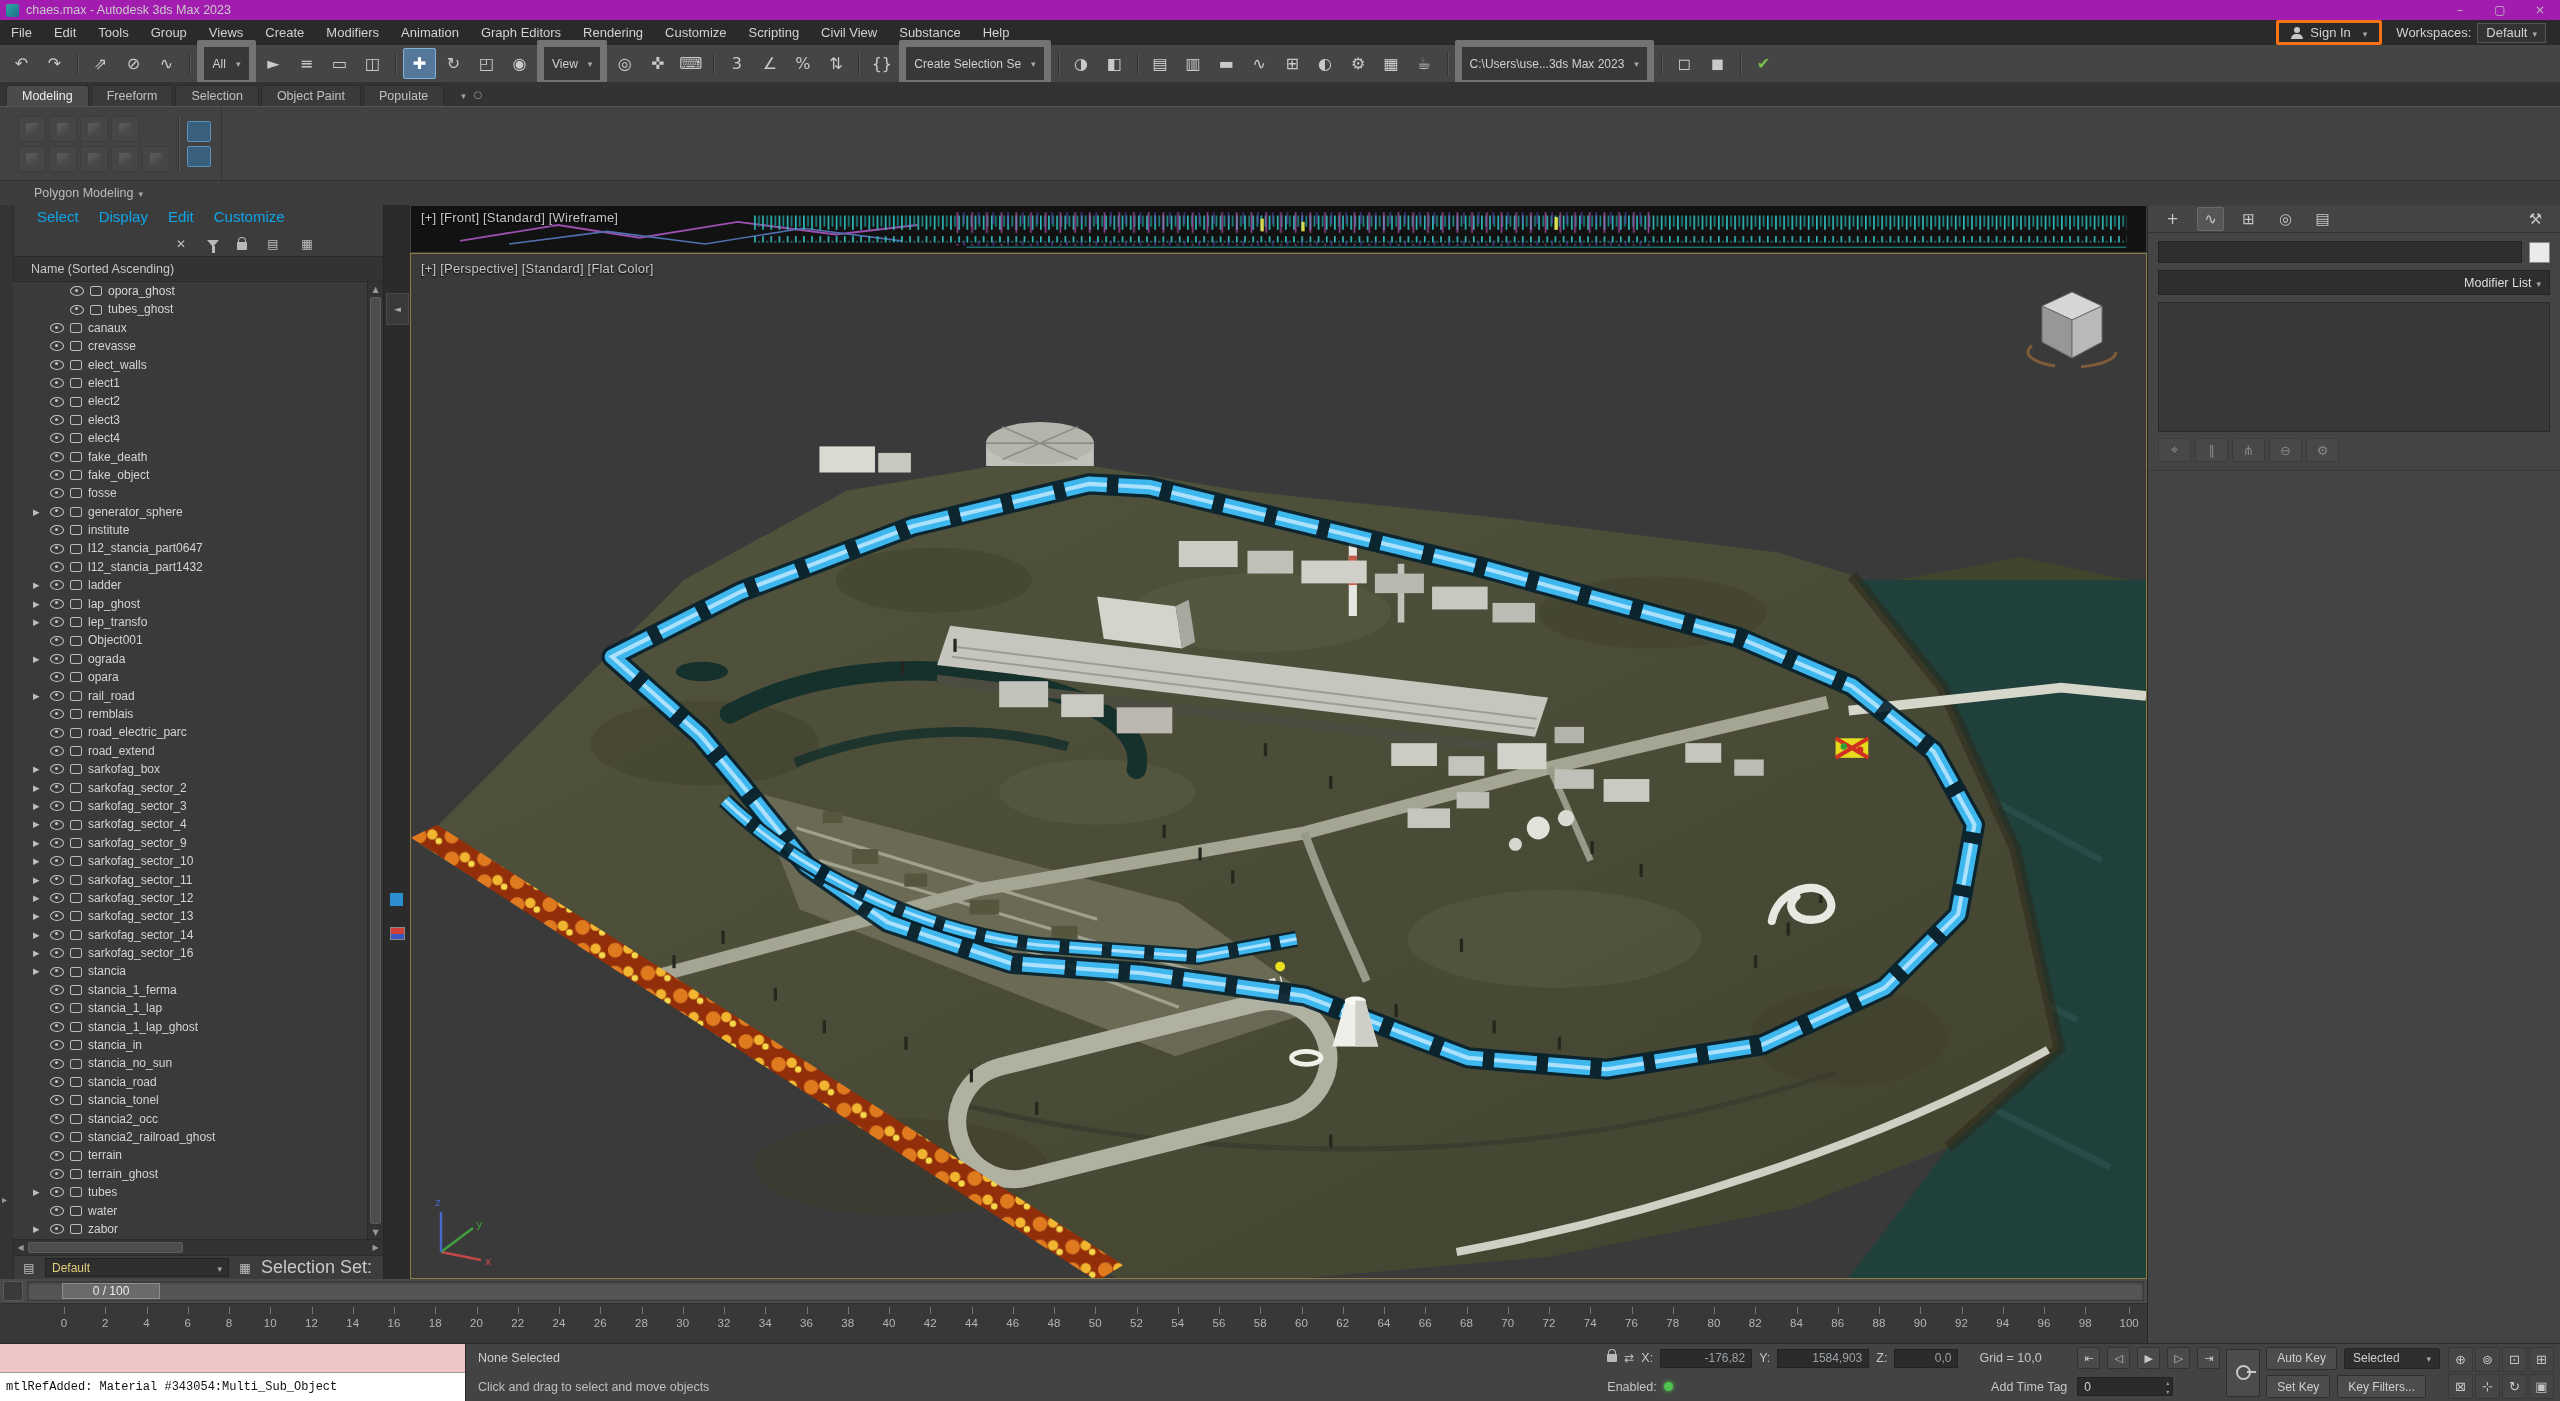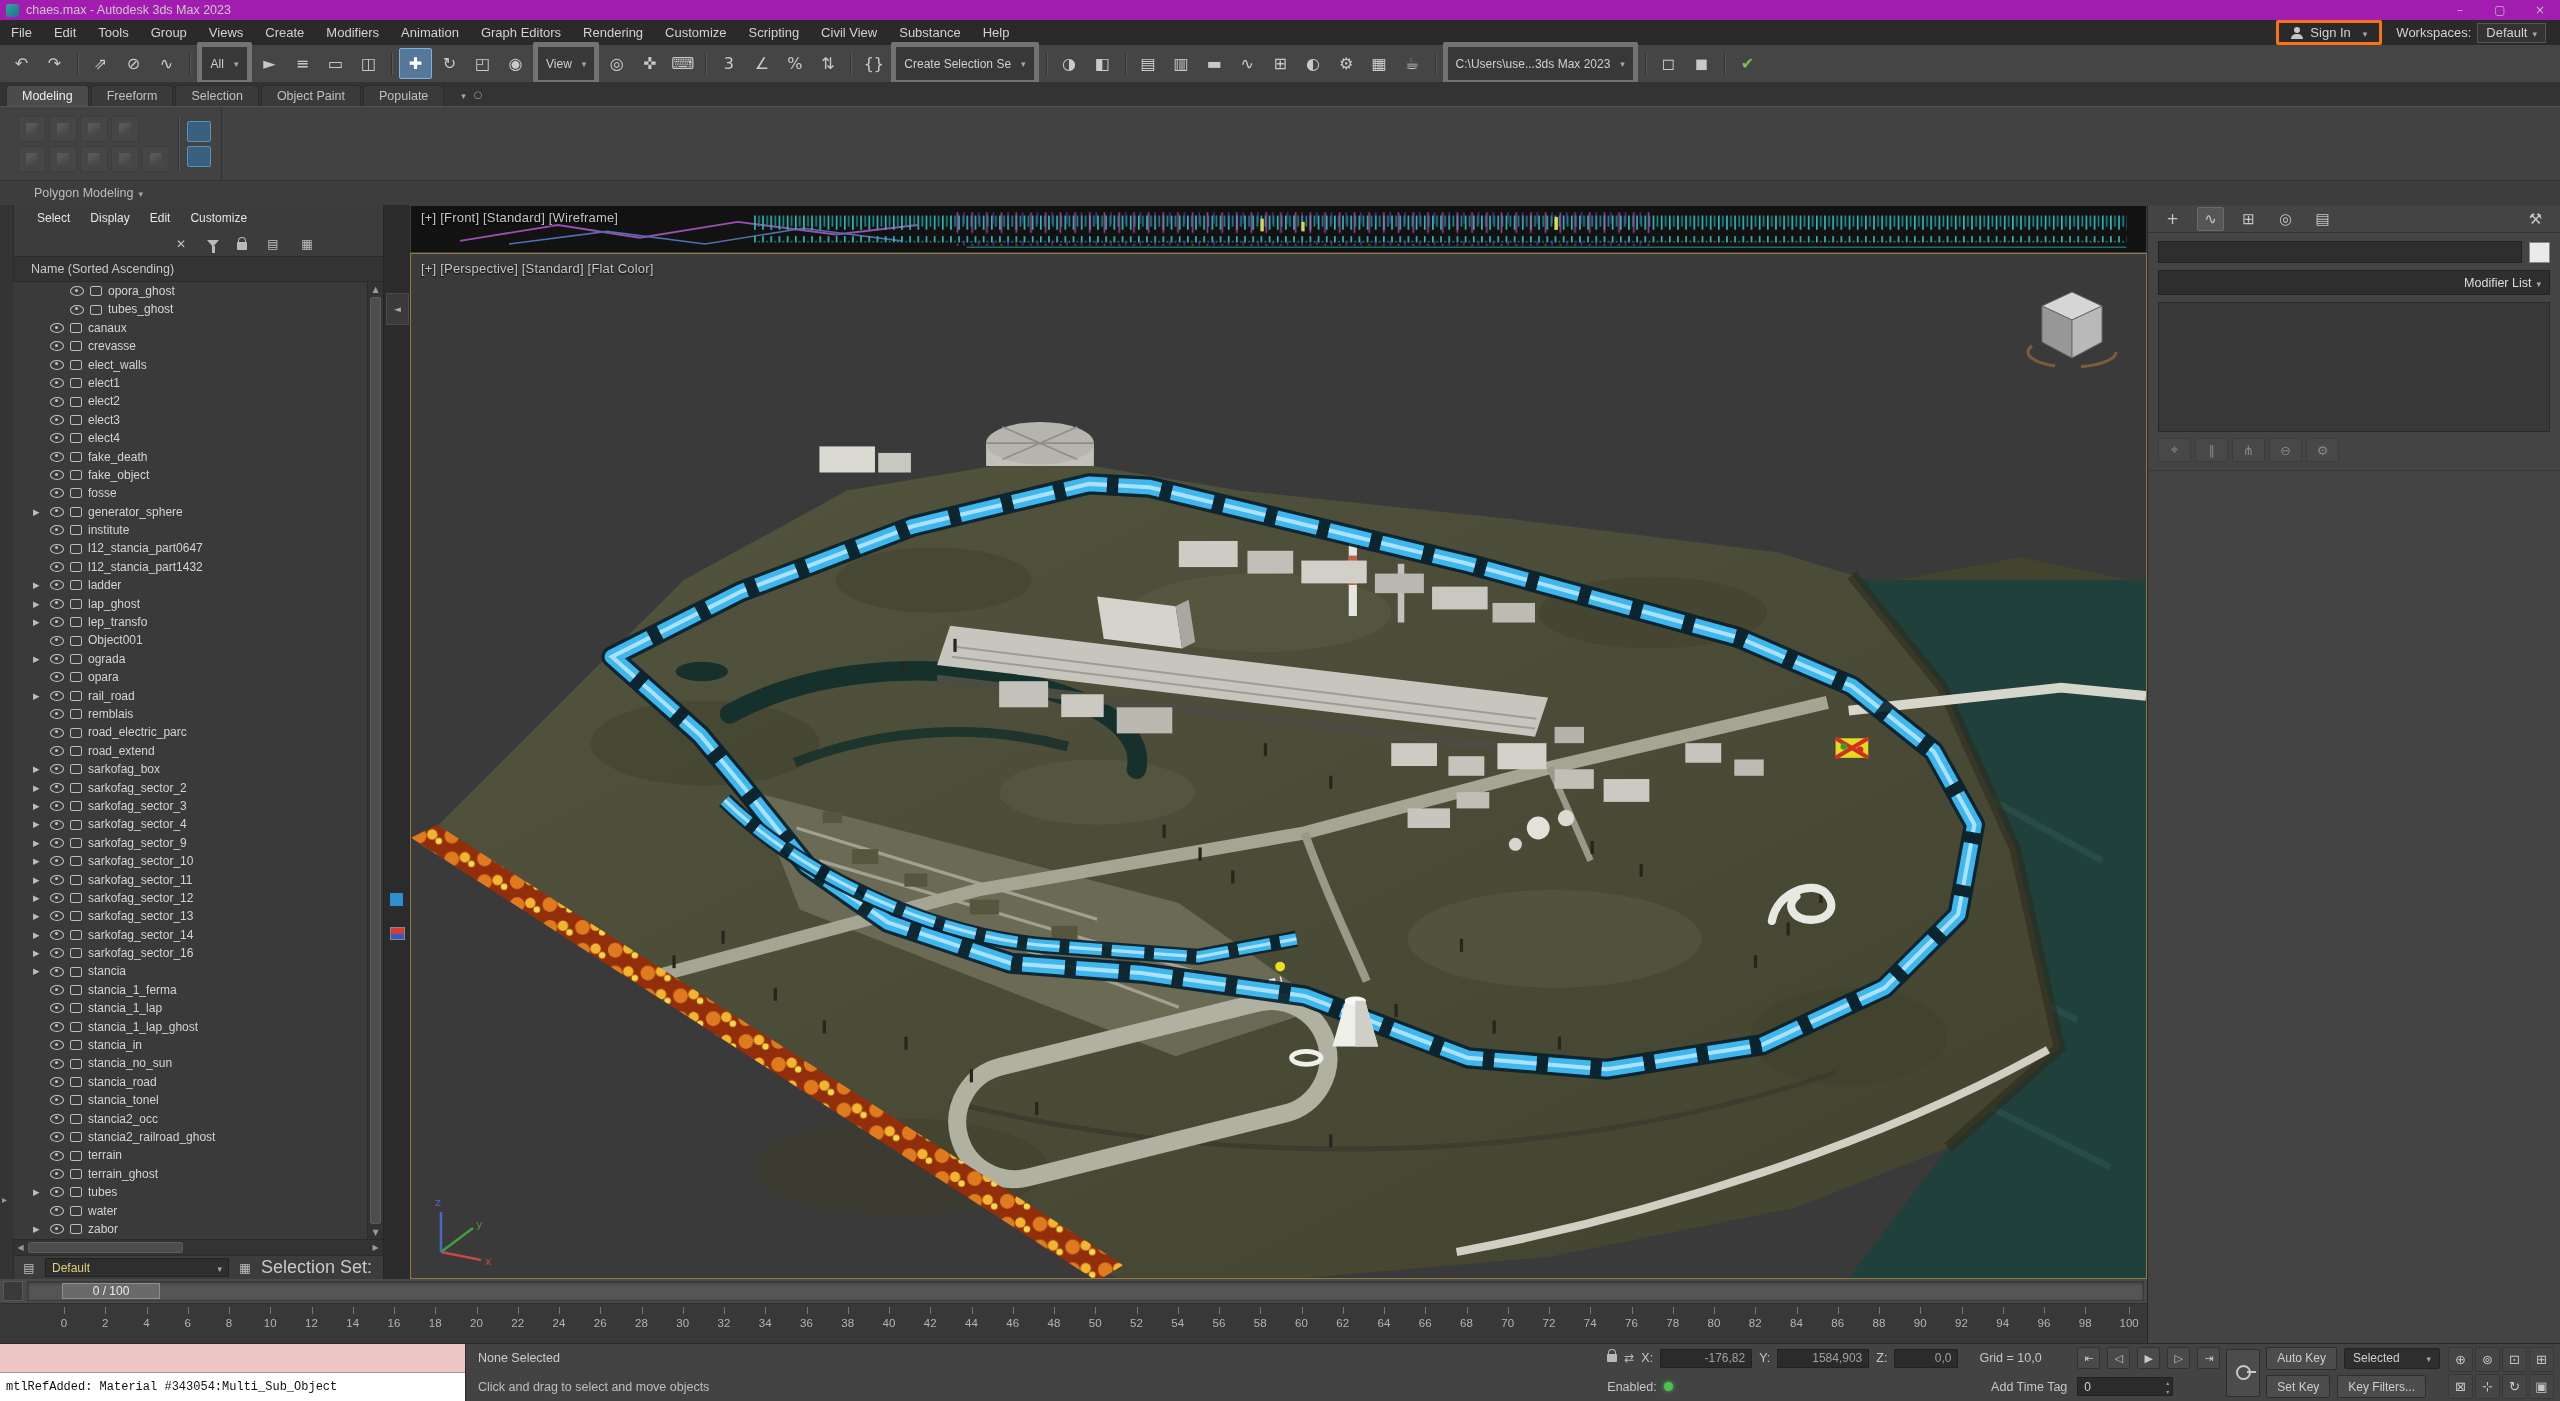--- a/index.html
+++ b/index.html
@@ -32,21 +32,21 @@
 
   
   .toolbar{position:absolute;top:45px;left:0;width:2560px;height:37px;background:#454545;
            border-bottom:1px solid #2c2c2c;display:flex;align-items:center;padding-left:6px;gap:2px}
   .titem{height:29px;min-width:29px;display:flex;align-items:center;justify-content:center;
          color:#c9c9c9;border-radius:2px;padding:0 1px}
   .titem .tg{font-family:"DejaVu Sans",sans-serif;font-size:16px;line-height:1}
   .titem .tl{font-size:12px;color:#d0d0d0}
   .tl:empty,.tg:empty{display:none}
   .titem .tc{display:none}
-  .t-dropdown{background:#383838;border:5px solid #737373;padding:4px 8px;gap:10px;height:25px}
+  .t-dropdown{background:#383838;border:7px solid #737373;padding:4px 8px;gap:10px;height:25px}
   .t-dropdown .tc{display:inline-flex}
   .t-dropdown .tc::after{content:"▾";font-family:"DejaVu Sans",sans-serif;font-size:9px;color:#a8a8a8}
   .titem.active{background:#55779a;border:1px solid #7fb2d8;color:#fff}
   .titem.green .tg{color:#7fbf4d}
   .t-sep{min-width:9px;width:9px;height:29px;display:flex;align-items:center;justify-content:center}
   .t-sep::after{content:"";width:1px;height:22px;background:#333;box-shadow:1px 0 0 #575757}
 
   
   .ribbon{position:absolute;top:82px;left:0;width:2560px;height:123px;background:#3d3d3d;
           display:flex;flex-direction:column;border-bottom:1px solid #2a2a2a}
@@ -64,21 +64,21 @@
   .rsep{width:1px;height:56px;background:#343434;box-shadow:1px 0 0 #555}
   .rblue{width:22px;height:19px;background:#39607e;border:1px solid #5b93b8;border-radius:2px}
   .ribbon-footer{height:23px;background:#3d3d3d;border-top:1px solid #333;display:flex;align-items:center;
                  padding-left:34px;color:#bdbdbd;font-size:12.5px}
 
   
   .explorer{position:absolute;top:205px;left:0;width:384px;height:1074px;background:#3c3c3c;
             border-right:1px solid #262626;display:flex;flex-direction:column;padding-left:13px;box-sizing:border-box}
   .exp-edge{position:absolute;left:0;top:0;bottom:0;width:13px;background:#343434;border-right:1px solid #2b2b2b}
   .exp-edge::after{content:"▸";font-family:"DejaVu Sans",sans-serif;position:absolute;bottom:74px;left:2px;color:#9a9a9a;font-size:10px}
-  .exp-menus{height:26px;display:flex;align-items:center;padding-left:14px;color:#e5e5e5;font-size:12px}
+  .exp-menus{height:26px;display:flex;padding-left:14px;color:#0ea5e9;font-size:15px}
   .exp-menus .menu-item{padding:0 10px}
   .exp-tools{height:25px;display:flex;align-items:center;gap:18px;padding-left:160px;color:#bbb}
   .xicon{width:16px;height:16px;display:flex;align-items:center;justify-content:center;font-family:"DejaVu Sans",sans-serif;font-size:12px;color:#c0c0c0}
   .ic-x::after{content:"✕"}
   .ic-rows::after{content:"▤"}
   .ic-grid::after{content:"▦"}
   .ifunnel{width:0;height:0;border-left:6px solid transparent;border-right:6px solid transparent;border-top:7px solid #b9b9b9;position:relative}
   .ifunnel::after{content:"";position:absolute;top:-1px;left:-1.5px;width:3px;height:7px;background:#b9b9b9}
   .ilock{width:10px;height:8px;background:#b9b9b9;border-radius:1px;position:relative;margin-top:5px}
   .ilock::before{content:"";position:absolute;left:1px;top:-5px;width:6px;height:5px;border:1.5px solid #b9b9b9;border-bottom:none;border-radius:4px 4px 0 0}

